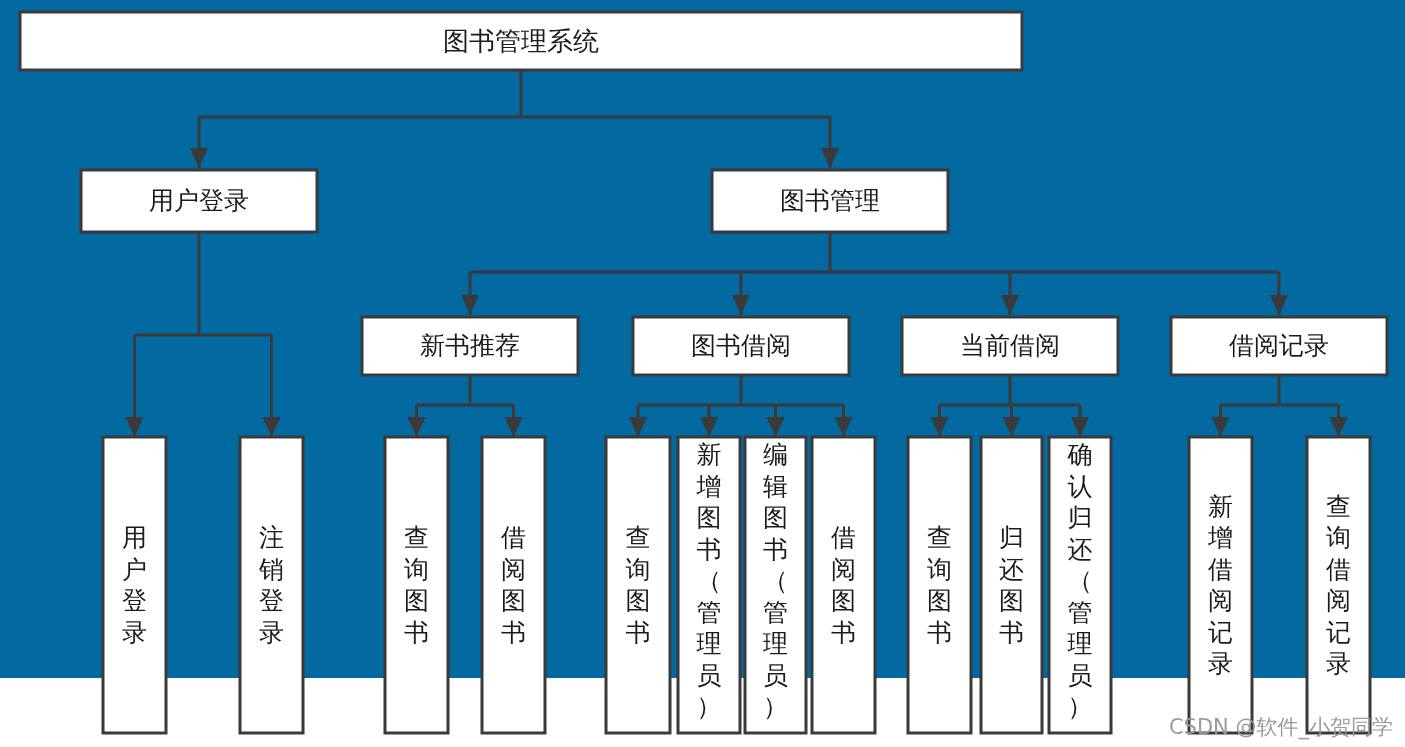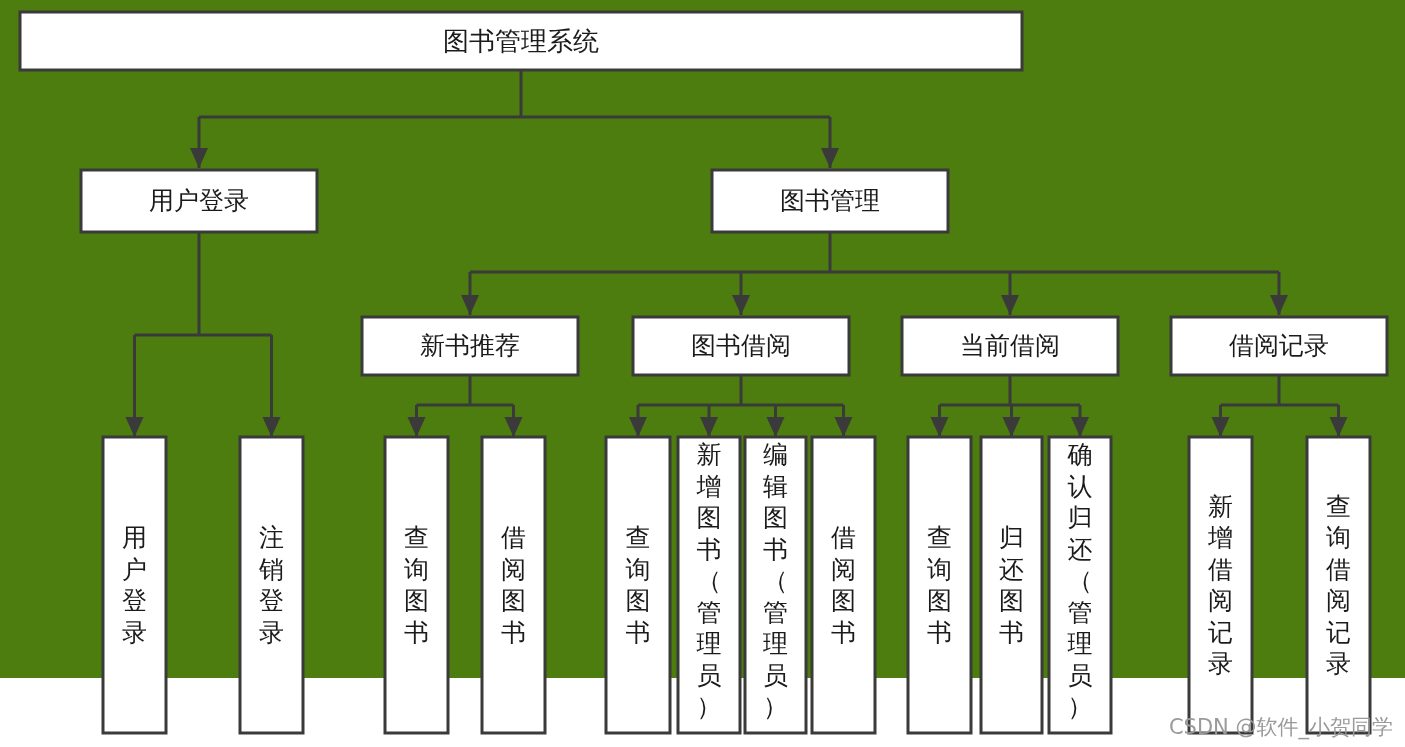--- a/index.html
+++ b/index.html
@@ -11,21 +11,21 @@
   body {
     width: 1405px;
     height: 747px;
     overflow: hidden;
     font-family: "DejaVu Sans", "Liberation Sans", sans-serif;
   }
   #diagram-root {
     position: relative;
     width: 1405px;
     height: 678px;
-    background: #4d7c0f;
+    background: #0369a1;
   }
   svg.diagram-canvas {
     position: absolute;
     left: 0;
     top: 0;
     width: 1405px;
     height: 747px;
     display: block;
   }
   .node-rect {

